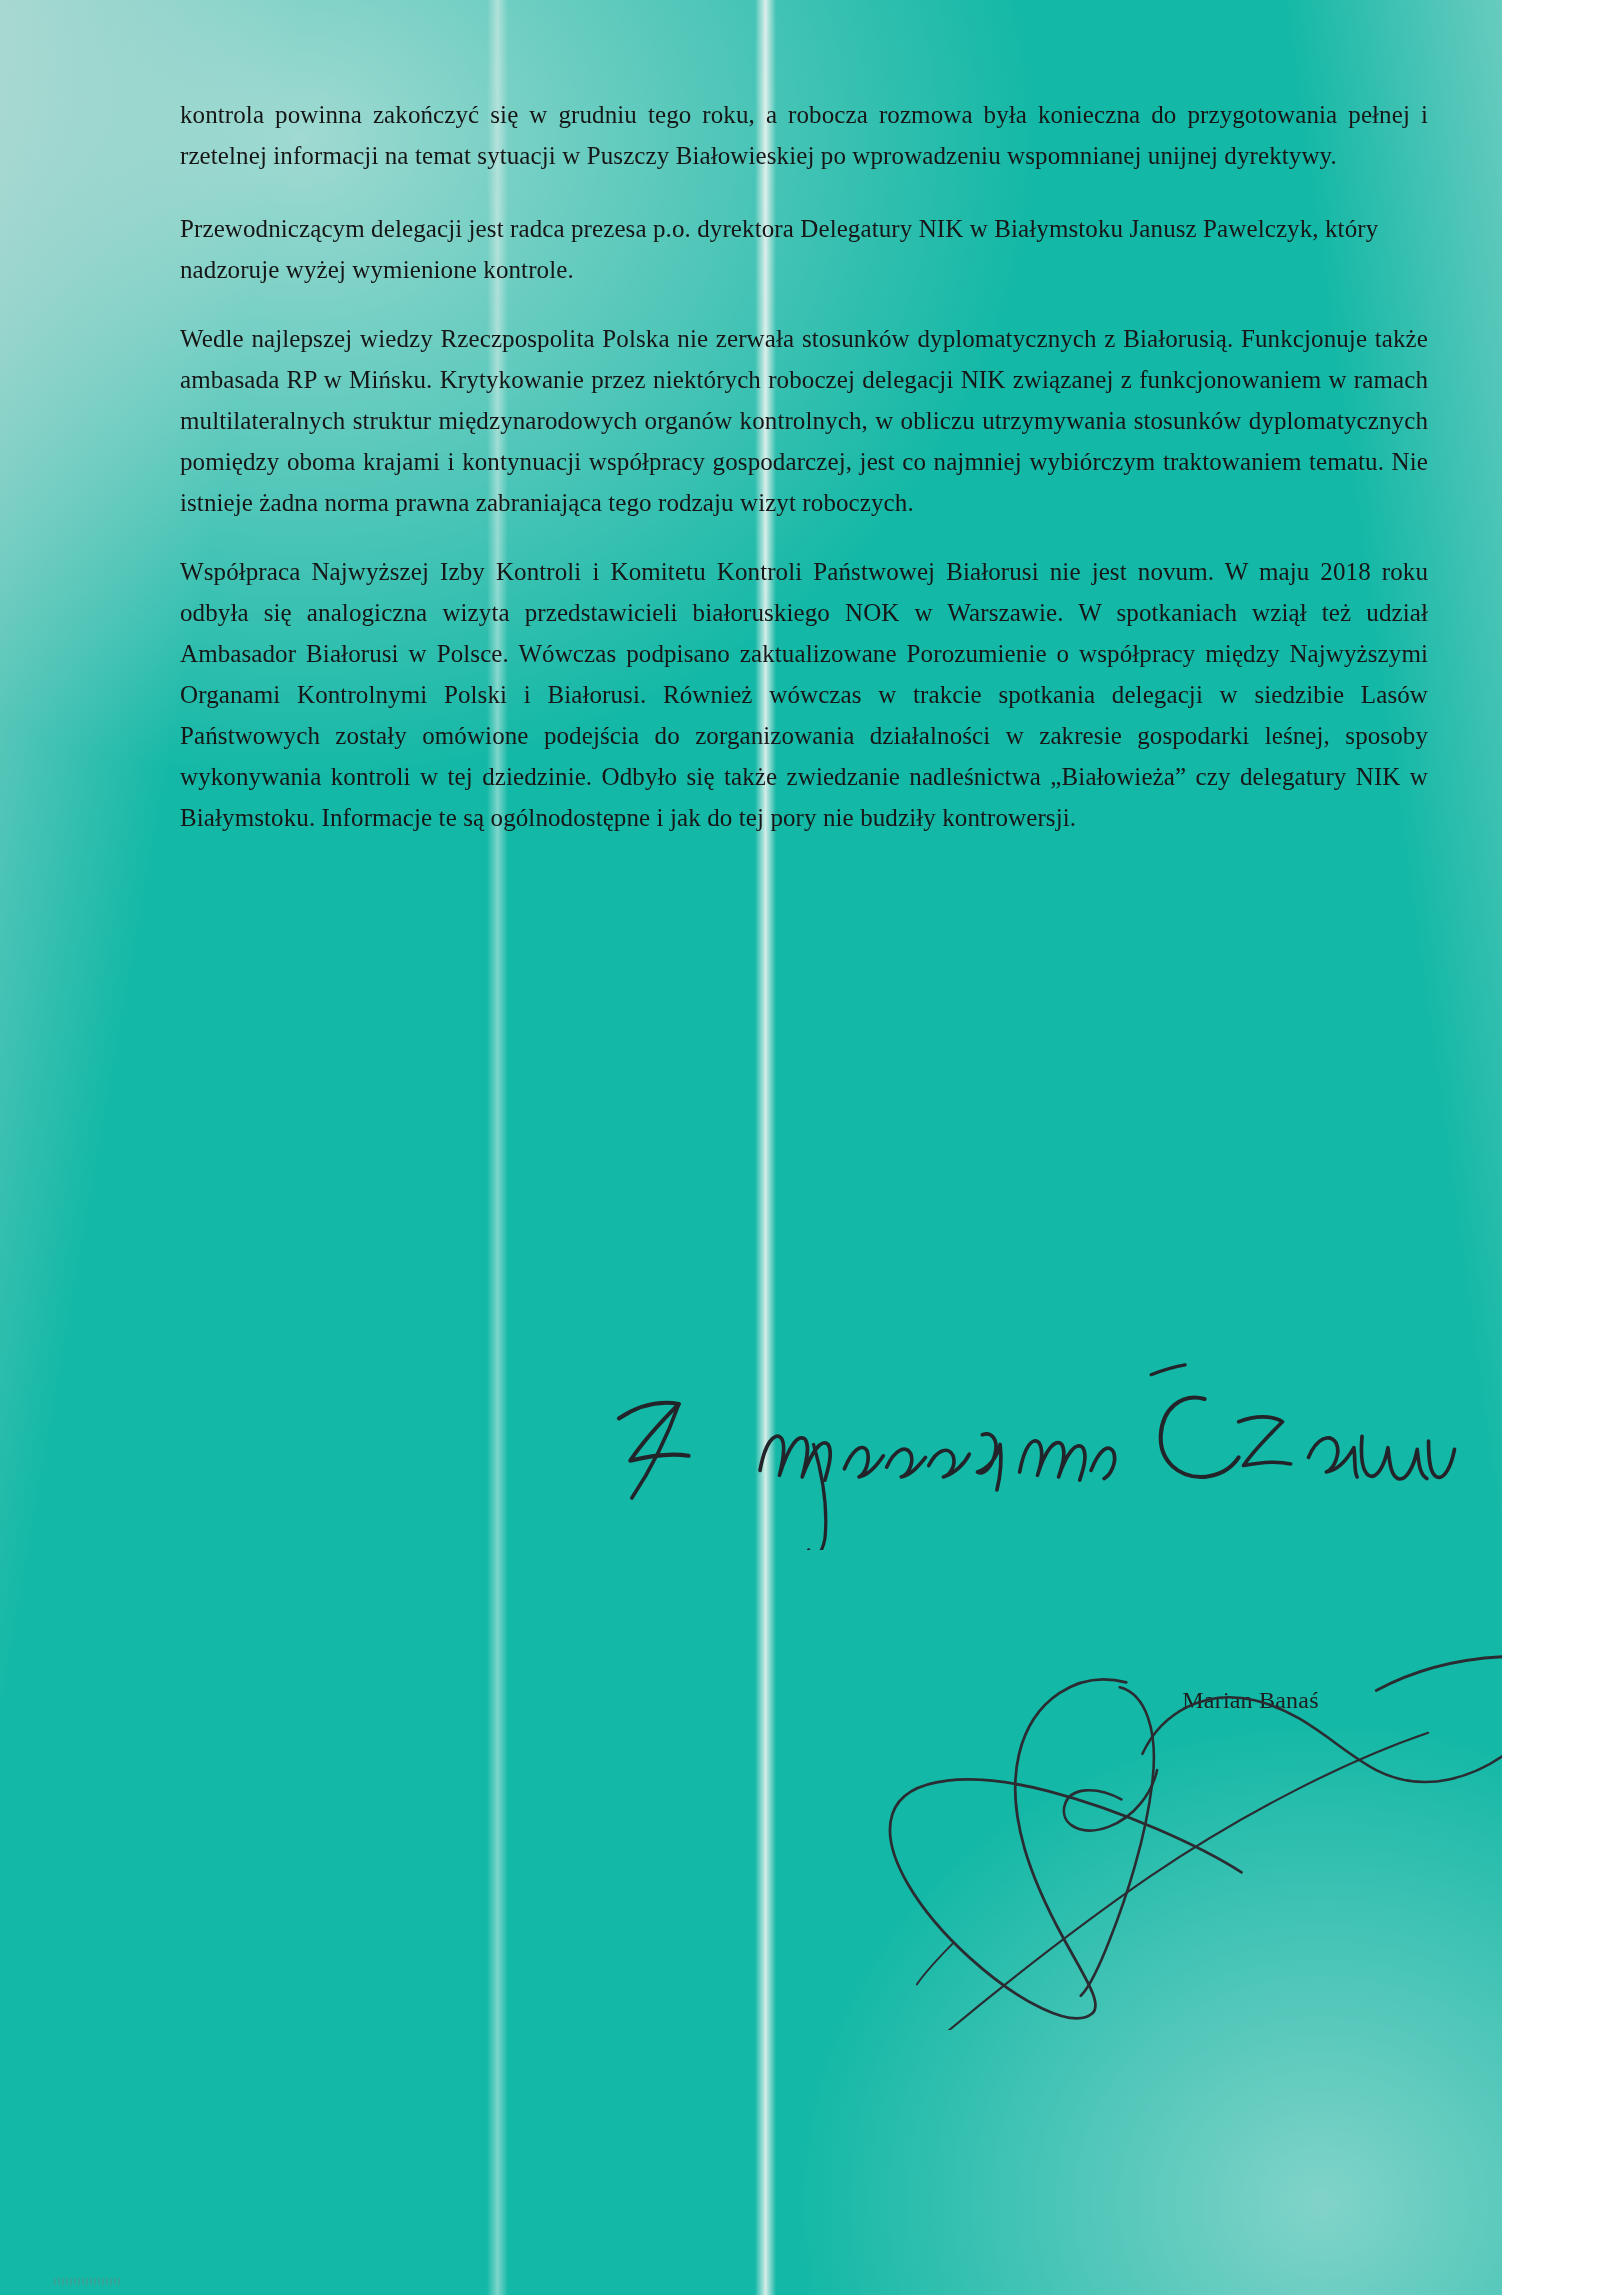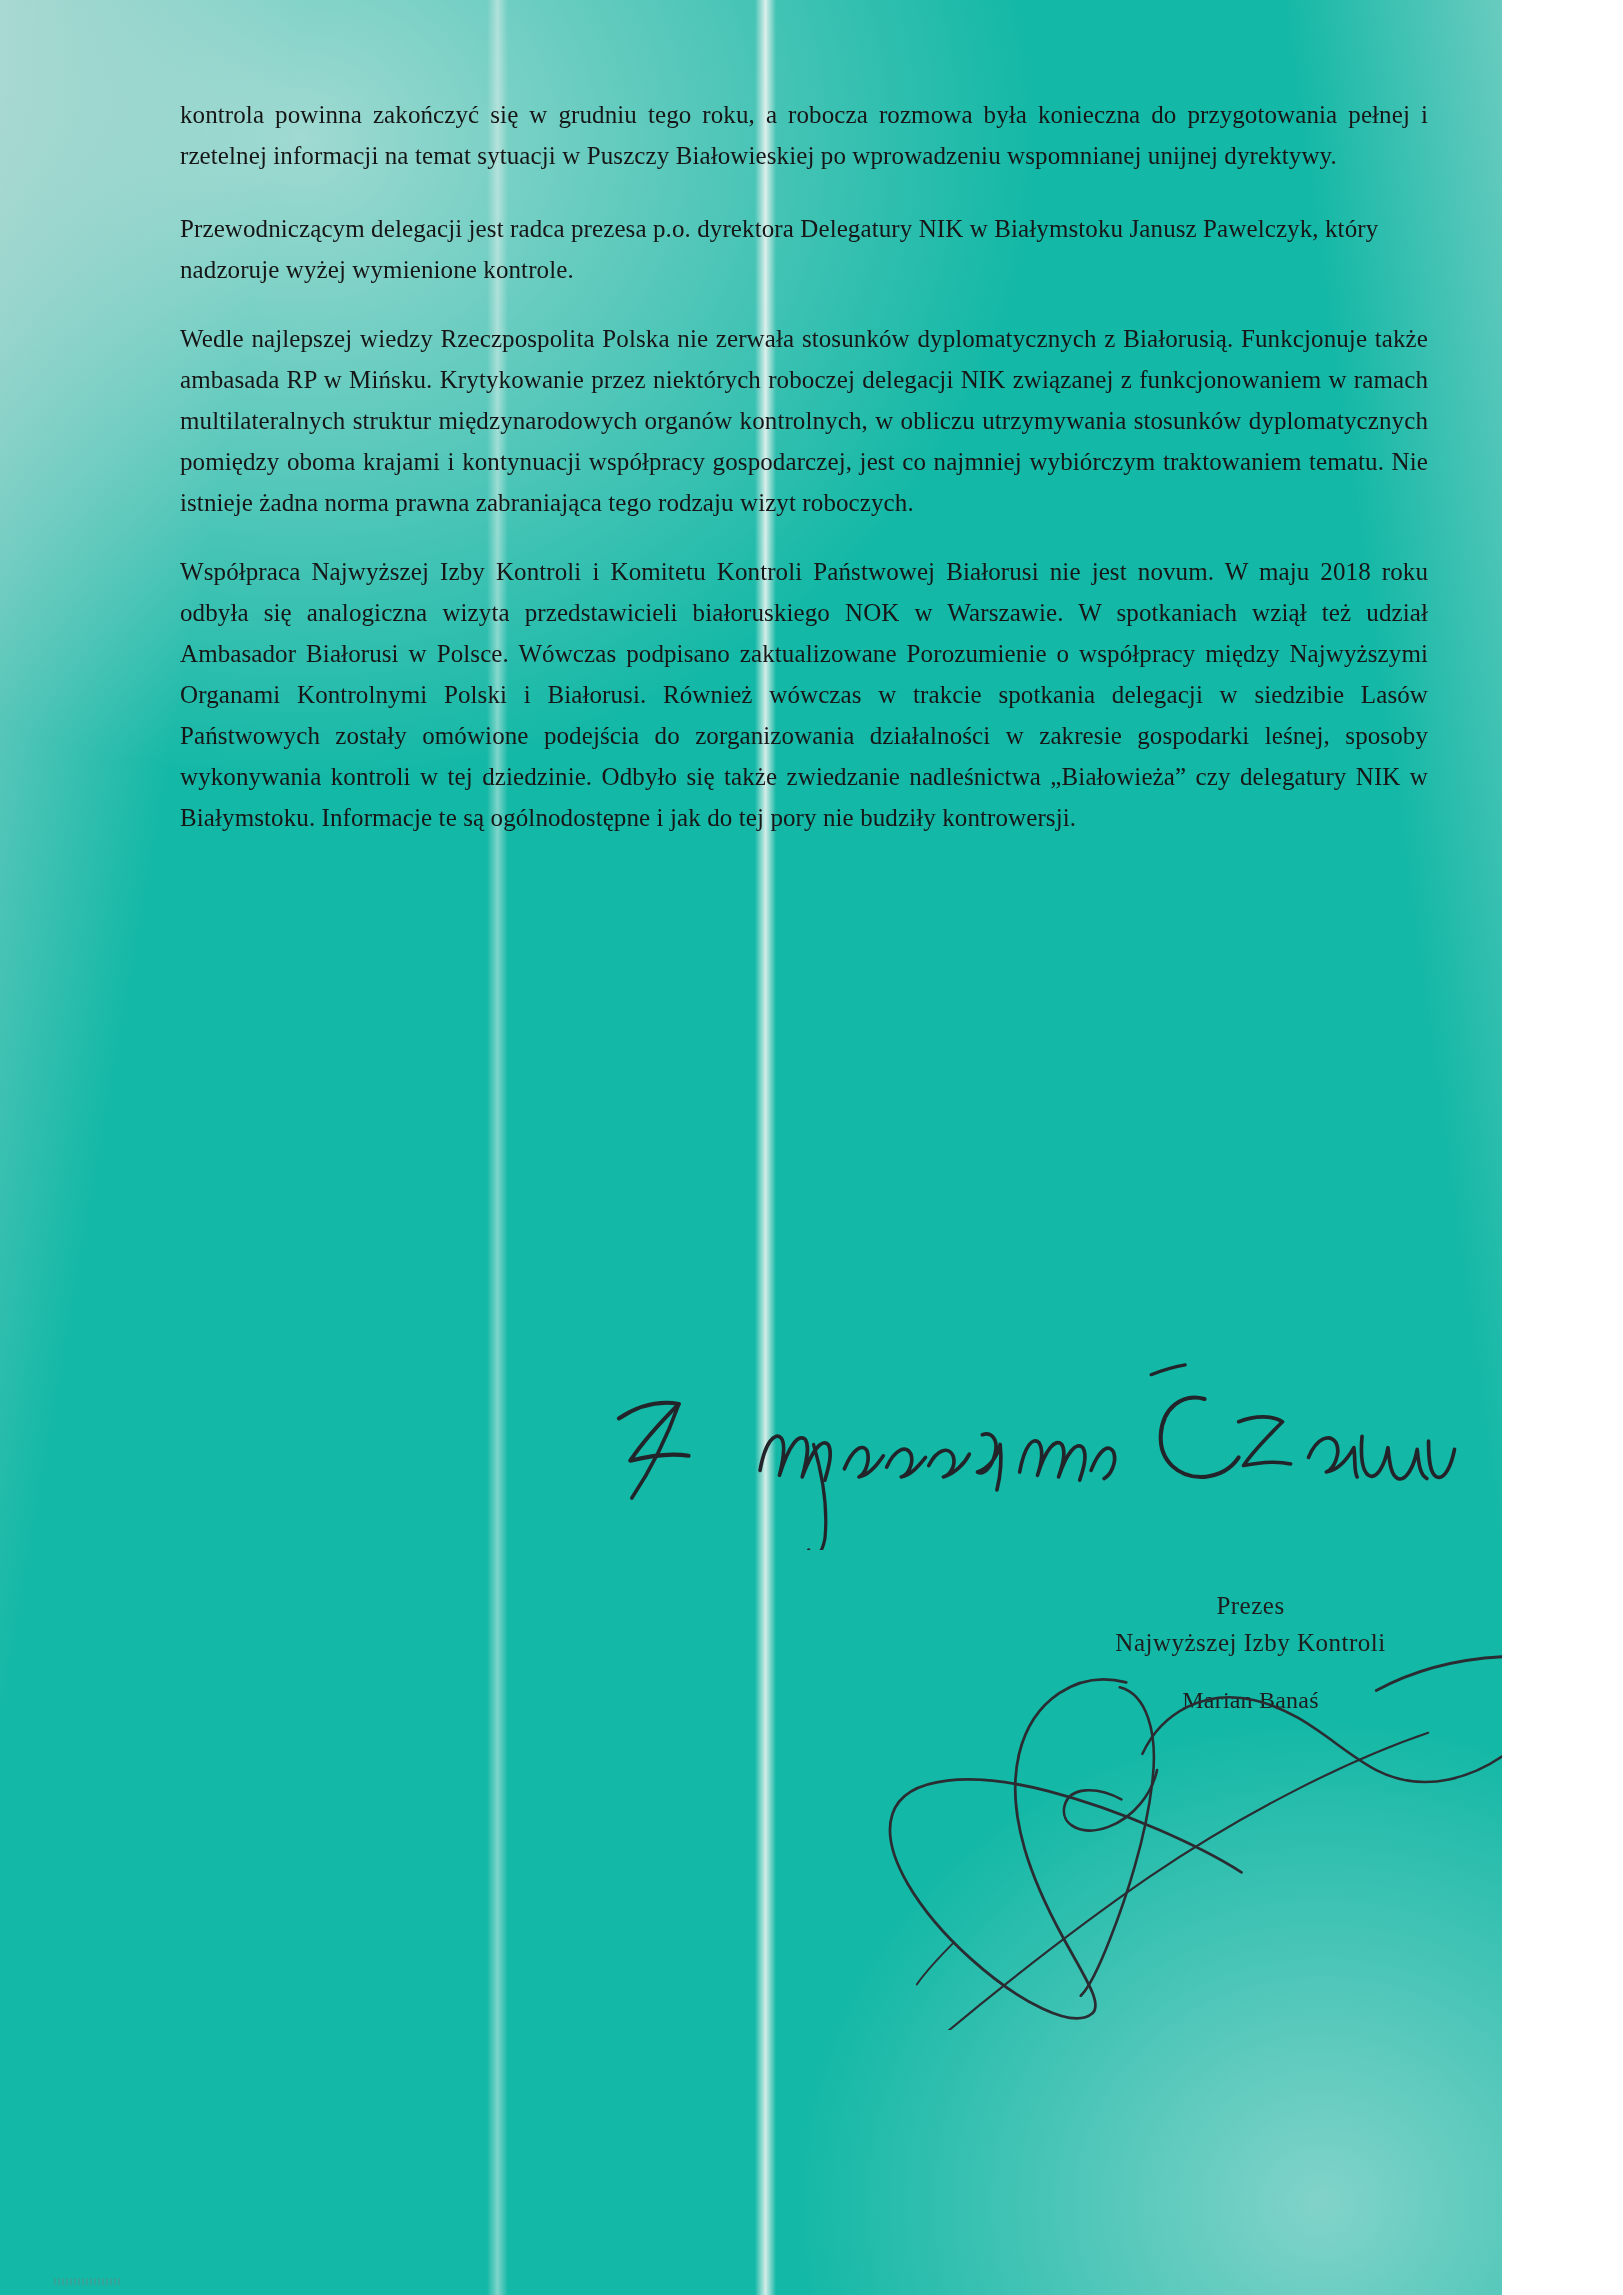--- a/index.html
+++ b/index.html
@@ -153,24 +153,20 @@
         <path d="M872 136 C882 112, 898 106, 906 118 C912 130, 904 150, 894 154
                  C908 152, 920 138, 928 124 C930 140, 928 154, 932 160" stroke-width="4.5"></path>
         <path d="M938 110 C936 134, 938 152, 946 158 C956 164, 966 146, 970 124
                  C972 144, 974 158, 982 162 C992 166, 1002 148, 1006 126
                  C1008 146, 1010 158, 1018 162" stroke-width="4.5"></path>
         <path d="M1020 116 C1020 140, 1022 156, 1030 160 C1040 164, 1048 146, 1052 126" stroke-width="4.5"></path>
       </g>
     </svg>
   </div>
 
-  <div class="sig-block">
-    <div class="role-line">Prezes</div>
-    <div class="role-line">Najwyższej Izby Kontroli</div>
-  </div>
 
   <div class="signer-name">Marian Banaś</div>
 
   <div class="signature-mark" title="Marian Banaś signature">
     <svg viewBox="0 0 940 480" width="763" height="390" aria-hidden="true">
       <g fill="none" stroke="#2b2c31" stroke-linecap="round" stroke-linejoin="round">
 
         <path d="M328 52 C268 36, 212 74, 196 140 C178 216, 214 300, 250 366
                  C276 414, 300 448, 286 460 C262 480, 196 446, 136 392
                  C74 336, 24 262, 40 214 C56 166, 140 162, 232 186

